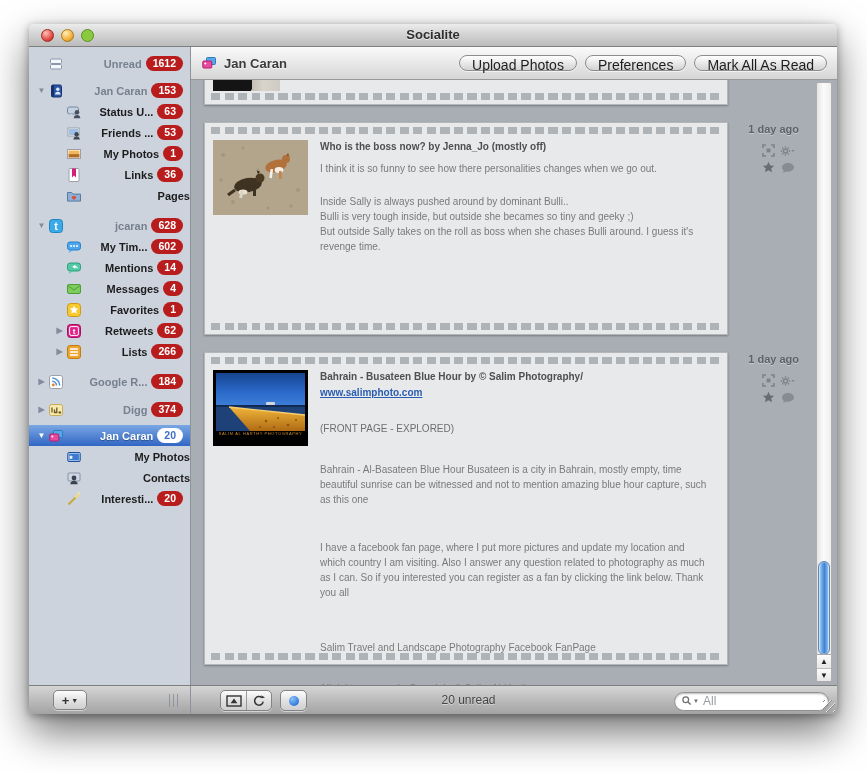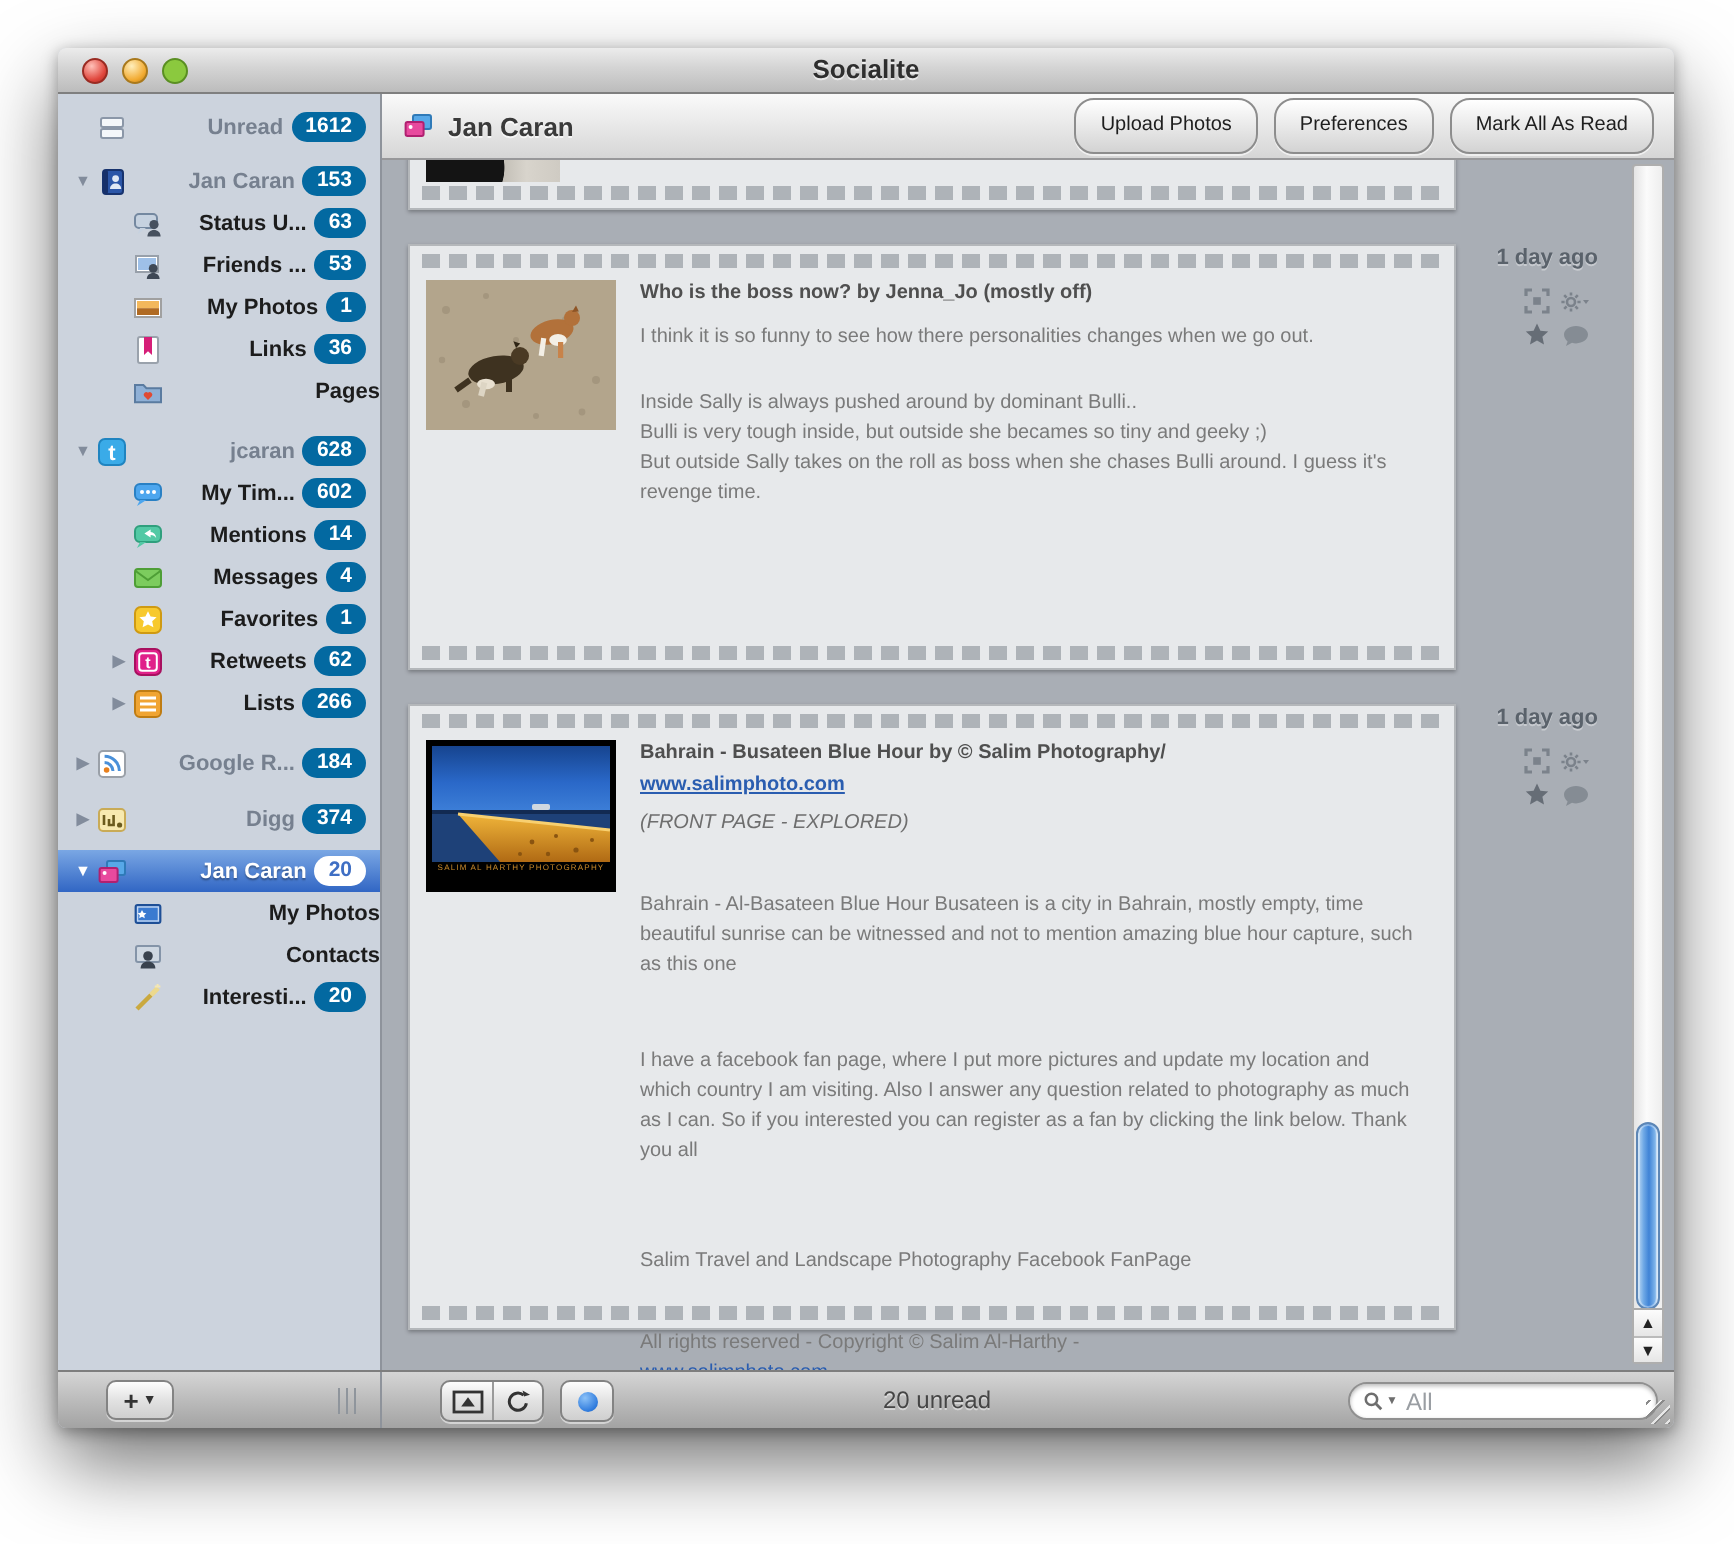--- a/index.html
+++ b/index.html
@@ -25,40 +25,40 @@
 
   
   .sidebar{width:162px;background:#ccd3dd;border-right:1px solid #8e939b;padding-top:6px;overflow:hidden;}
   .row{height:21px;display:flex;align-items:center;font-size:11px;font-weight:700;color:#1c1c1c;}
   .row .tri{width:13px;text-align:center;font-size:8px;color:#828c9c;flex:0 0 13px;}
   .row.lvl0{padding-left:6px;}
   .row.lvl1{padding-left:24px;}
   .row.grp .lbl{color:#76808f;}
   .row .ic{width:16px;height:16px;flex:0 0 16px;margin-right:5px;position:relative;}
   .row .lbl{flex:1;white-space:nowrap;overflow:hidden;text-align:right;}
-  .badge{margin-left:4px;margin-right:7px;background:#0369a1;color:#fff;border-radius:9px;
+  .badge{margin-left:4px;margin-right:7px;background:#b91c1c;color:#fff;border-radius:9px;
     padding:1px 7px;font-size:10.5px;font-weight:700;line-height:13px;}
   .badge:empty{display:none;}
   .row.sel{background:linear-gradient(#7aa7e4,#3166c4);color:#fff;}
   .row.sel .lbl{color:#fff;text-shadow:0 1px 1px rgba(0,0,0,.35);}
   .row.sel .tri{color:#fff;}
   .row.sel .badge{background:#fff;color:#3f6fc4;}
   .m6{margin-top:6px;} .m9{margin-top:9px;} .m7{margin-top:7px;} .m5{margin-top:5px;}
 
   .ic svg{position:absolute;inset:0;width:16px;height:16px;}
 
   
   .main{flex:1;position:relative;display:flex;flex-direction:column;min-width:0;}
   .cheader{height:33px;background:linear-gradient(#fafafa,#d6d6d6);border-bottom:1px solid #98989a;
     display:flex;align-items:center;padding:0 10px;flex:0 0 33px;}
   .cheader .ic16{width:16px;height:16px;position:relative;margin-right:7px;}
   .cheader .ic16 svg{width:16px;height:16px;}
   .ctitle{font-size:13px;font-weight:700;color:#3a3a3a;text-shadow:0 1px 0 rgba(255,255,255,.7);flex:1;}
-  .hbtn{height:28px;border-radius:10px;border:1px solid #8d8d8d;margin-left:8px;
-    background:linear-gradient(#ffffff,#e9e9e9 50%,#d3d3d3);font-size:10px;color:#1e1e1e;
+  .hbtn{height:16px;border-radius:10px;border:1px solid #8d8d8d;margin-left:8px;
+    background:linear-gradient(#ffffff,#e9e9e9 50%,#d3d3d3);font-size:14px;color:#1e1e1e;
     padding:0 12px;box-shadow:0 1px 0 rgba(255,255,255,.6);line-height:18px;}
 
   .feed{position:relative;flex:1;background:#a9aeb5;overflow:hidden;}
 
   .card{position:absolute;left:13px;width:524px;background:#e7e9eb;border:1px solid #b4b7ba;
     box-shadow:0 1px 2px rgba(0,0,0,.30);}
   .strip{position:absolute;left:6px;right:6px;height:7px;
     background:repeating-linear-gradient(90deg,#aeb3b8 0 9px,rgba(0,0,0,0) 9px 13.5px);}
   .strip.top{top:4px;} .strip.bot{bottom:4px;}
 
@@ -561,21 +561,21 @@
                     <circle cx="44" cy="54" r="1"></circle>
                   </g>
               </svg>
               <div class="bcaption">SALIM AL HARTHY PHOTOGRAPHY</div>
             </div>
             <div class="card-text">
               <div class="card-title">
                 <span>Bahrain - Busateen Blue Hour by © Salim Photography/</span><br>
                 <a href="#">www.salimphoto.com</a>
               </div>
-              <div style="margin-top:3px;color:#6e6e6e;font-style:italic;">(FRONT PAGE - EXPLORED)</div>
+              <div style="margin-top:20px;color:#6e6e6e;">(FRONT PAGE - EXPLORED)</div>
               <div style="margin-top:26px;">Bahrain - Al-Basateen Blue Hour   Busateen is a city in Bahrain, mostly empty, time beautiful sunrise can be witnessed and not to mention amazing blue hour capture, such as this one</div>
               <div style="margin-top:33px;"> I have a facebook fan page, where I put more pictures and update my location and which country I am visiting. Also I answer any question related to photography as much as I can. So if you interested you can register as a fan by clicking the link below. Thank you all</div>
               <div style="margin-top:40px;">Salim Travel and Landscape Photography Facebook FanPage</div>
               <div style="margin-top:26px;">All rights reserved - Copyright © Salim Al-Harthy -</div>
               <div><a class="blue-link" href="#">www.salimphoto.com</a></div>
             </div>
             <div class="strip bot"></div>
           </div>
 
           <div class="sbar">

